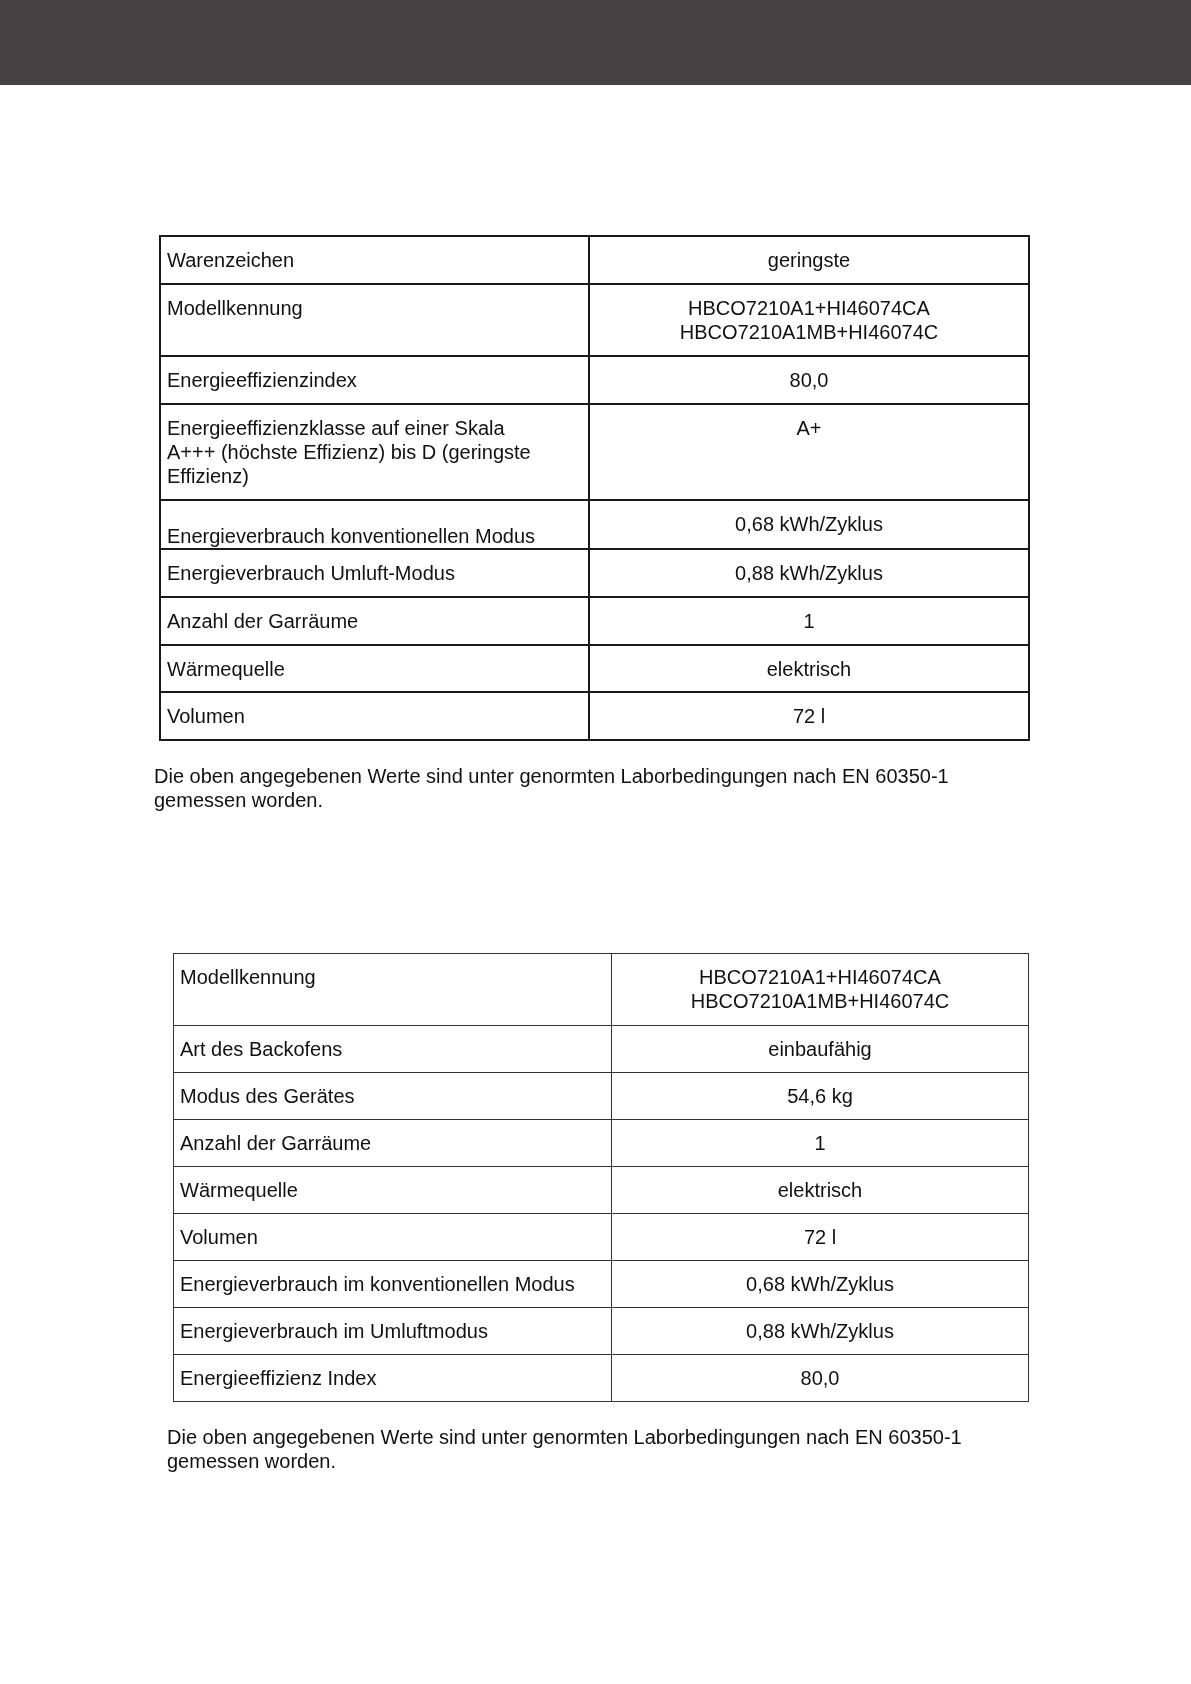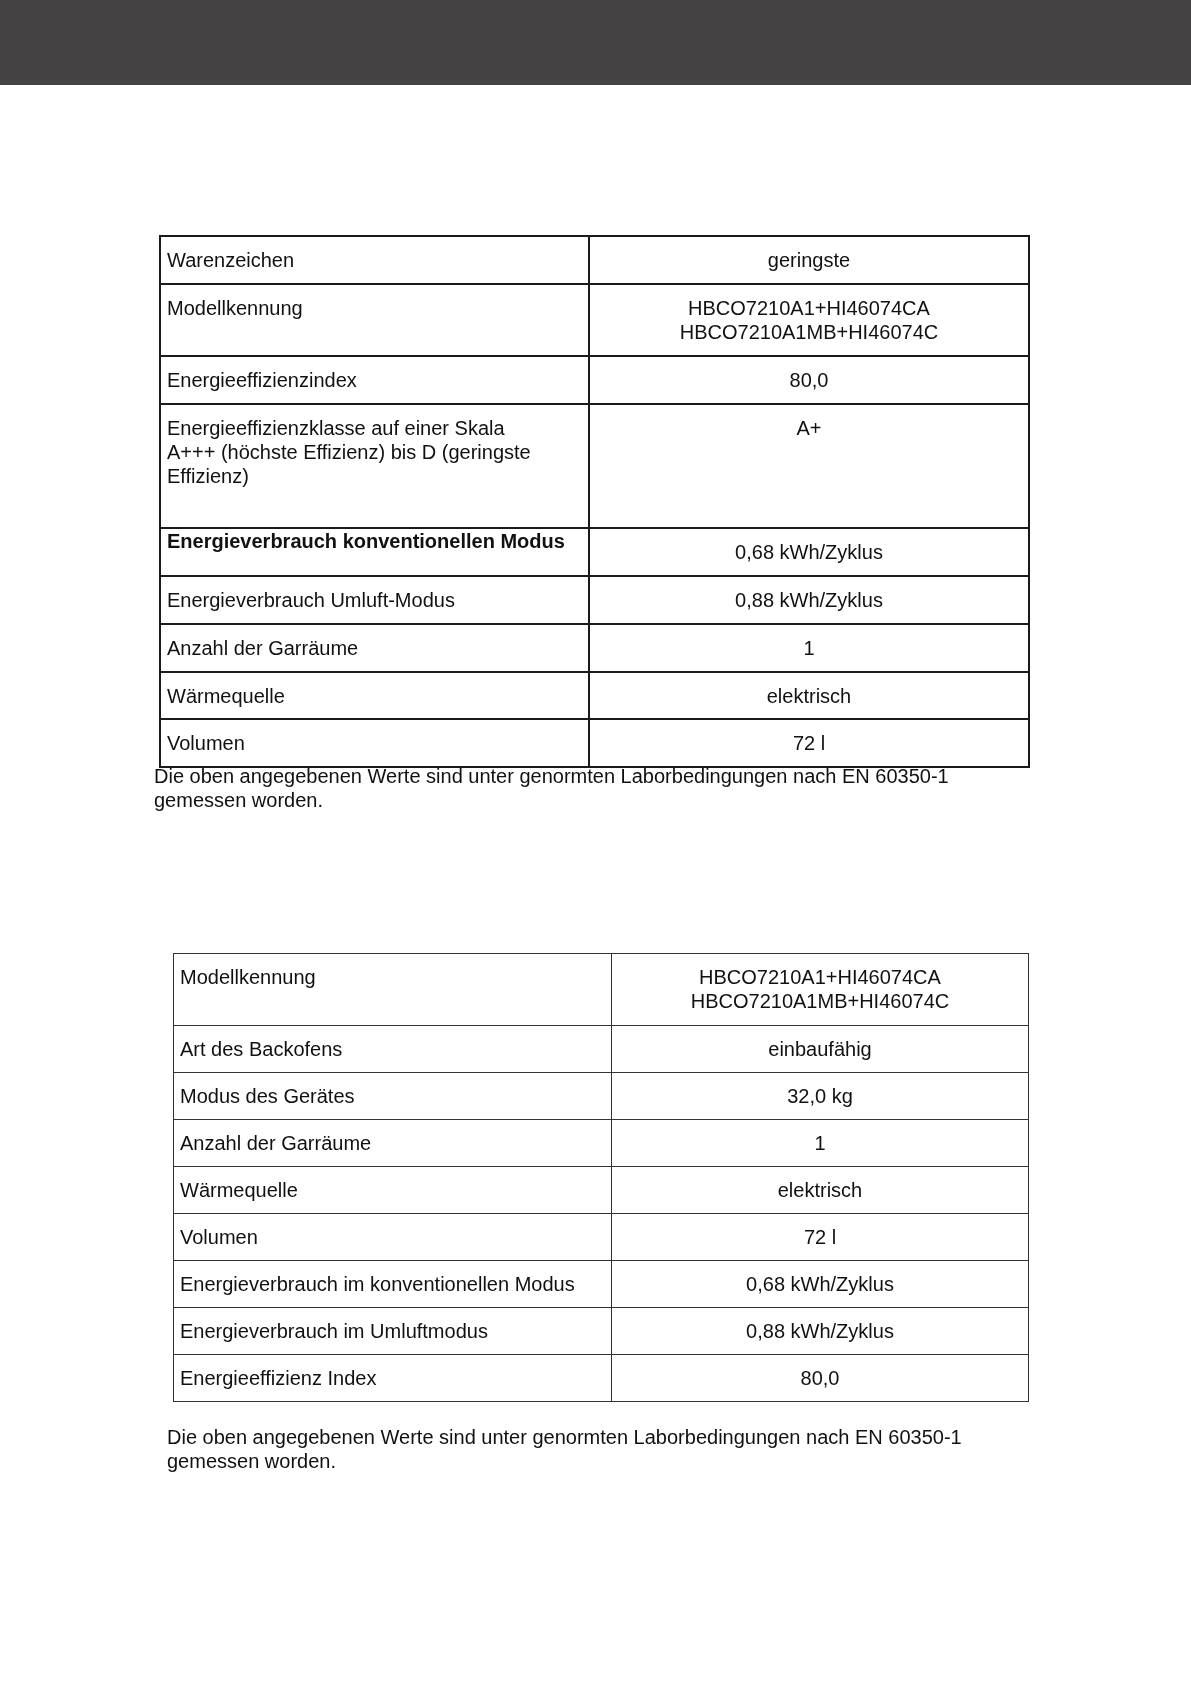--- a/index.html
+++ b/index.html
@@ -46,32 +46,32 @@
         </td>
       </tr>
       <tr style="height: 48px;">
         <td class="key" style="padding-top: 11px;">
           <span class="line">Energieeffizienzindex</span>
         </td>
         <td class="val" style="padding-top: 11px;">
           <span class="line">80,0</span>
         </td>
       </tr>
-      <tr style="height: 124px;">
+      <tr style="height: 96px;">
         <td class="key" style="padding-top: 11px;">
           <span class="line">Energieeffizienzklasse auf einer Skala</span>
           <span class="line">A+++ (höchste Effizienz) bis D (geringste</span>
           <span class="line">Effizienz)</span>
         </td>
         <td class="val" style="padding-top: 11px;">
           <span class="line">A+</span>
         </td>
       </tr>
       <tr style="height: 48px;">
-        <td class="key" style="padding-top: 0; font-weight: bold;">
+        <td class="key" style="padding-top: 23px;">
           <span class="line">Energieverbrauch konventionellen Modus</span>
         </td>
         <td class="val" style="padding-top: 11px;">
           <span class="line">0,68 kWh/Zyklus</span>
         </td>
       </tr>
       <tr style="height: 48px;">
         <td class="key" style="padding-top: 11px;">
           <span class="line">Energieverbrauch Umluft-Modus</span>
         </td>
@@ -127,21 +127,21 @@
         </td>
         <td class="val" style="padding-top: 11px;">
           <span class="line">einbaufähig</span>
         </td>
       </tr>
       <tr style="height: 47px;">
         <td class="key" style="padding-top: 11px;">
           <span class="line">Modus des Gerätes</span>
         </td>
         <td class="val" style="padding-top: 11px;">
-          <span class="line">32,0 kg</span>
+          <span class="line">54,6 kg</span>
         </td>
       </tr>
       <tr style="height: 47px;">
         <td class="key" style="padding-top: 11px;">
           <span class="line">Anzahl der Garräume</span>
         </td>
         <td class="val" style="padding-top: 11px;">
           <span class="line">1</span>
         </td>
       </tr>

